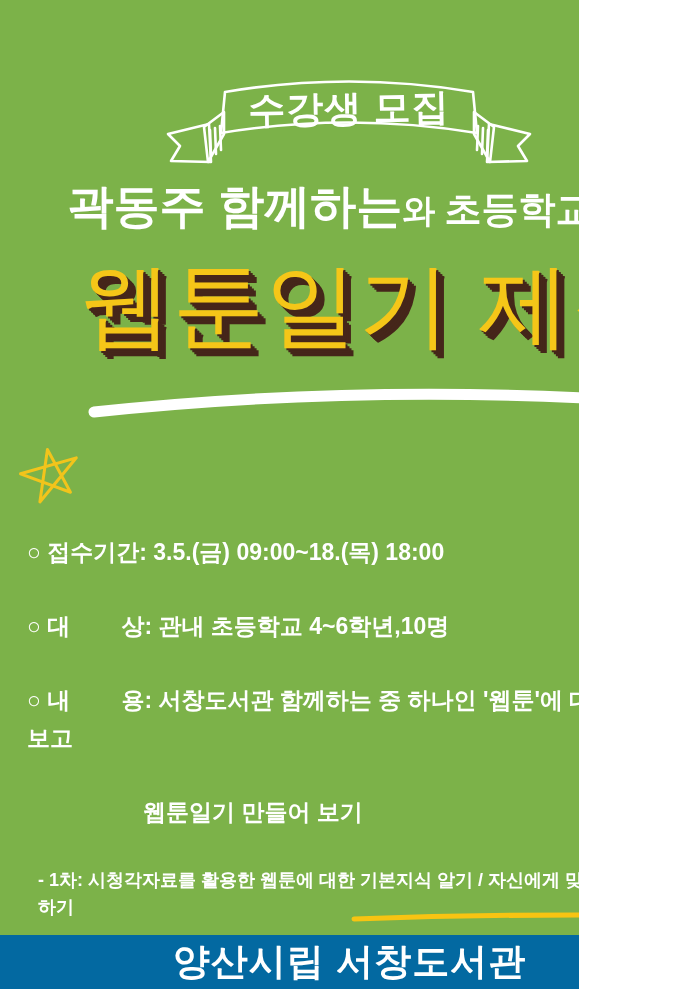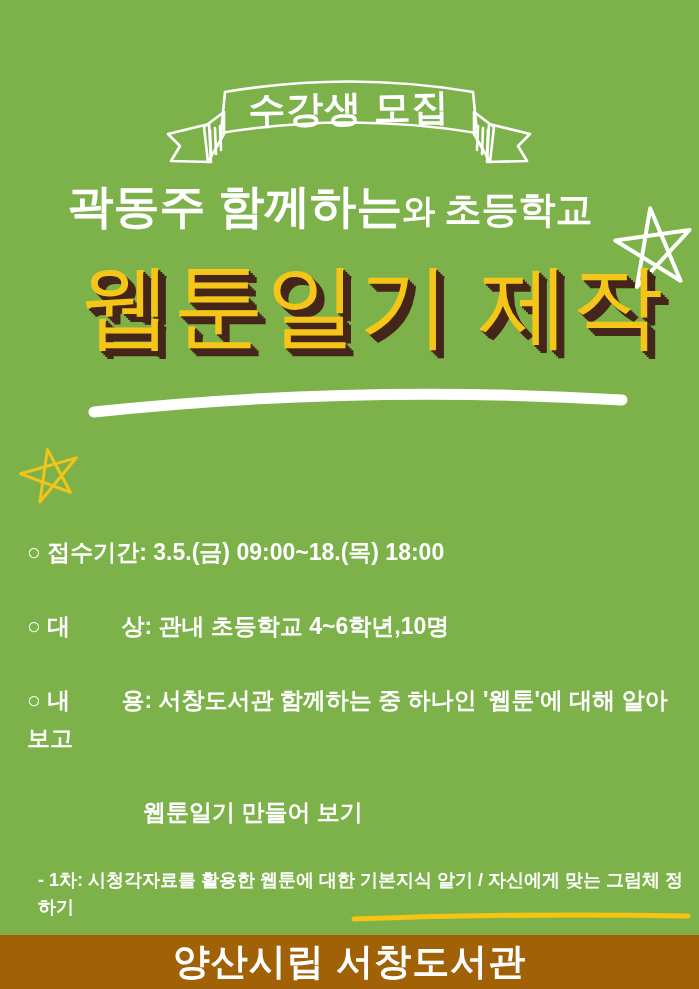--- a/index.html
+++ b/index.html
@@ -1,18 +1,18 @@
 <!DOCTYPE html>
 <html><head>
 <meta charset="utf-8">
 <style>
   html,body{margin:0;padding:0;}
   .poster{
     position:relative;
-    width:699px;height:989px;
+    width:579px;height:989px;
     background:#7CB249;
     overflow:hidden;
     font-family:"Liberation Sans","DejaVu Sans",sans-serif;
     -webkit-font-smoothing:antialiased;
   }
   
   .ribbon-wrap{position:absolute;left:163px;top:70px;width:372px;height:100px;}
   .ribbon-wrap svg{position:absolute;left:0;top:0;}
   .ribbon-label{
     position:absolute;left:0;top:14px;width:372px;
@@ -44,21 +44,21 @@
   .info{
     position:absolute;left:27px;top:497px;width:660px;
     color:#FFFFFF;font-weight:700;white-space:pre-wrap;
   }
   .info .line{font-size:23px;line-height:38px;}
   .info .cont{font-size:23px;line-height:38px;margin-left:116px;}
   .info .sub{font-size:18px;line-height:27px;margin-left:11px;}
   
   .footer{
     position:absolute;left:0;top:935px;width:699px;height:54px;
-    background:#a16207;
+    background:#0369a1;
     color:#FFFFFF;text-align:center;font-size:37px;font-weight:800;
     line-height:54px;letter-spacing:1px;
   }
 </style>
 </head>
 <body>
 
 <div class="poster">
 
   <div class="ribbon-wrap">

